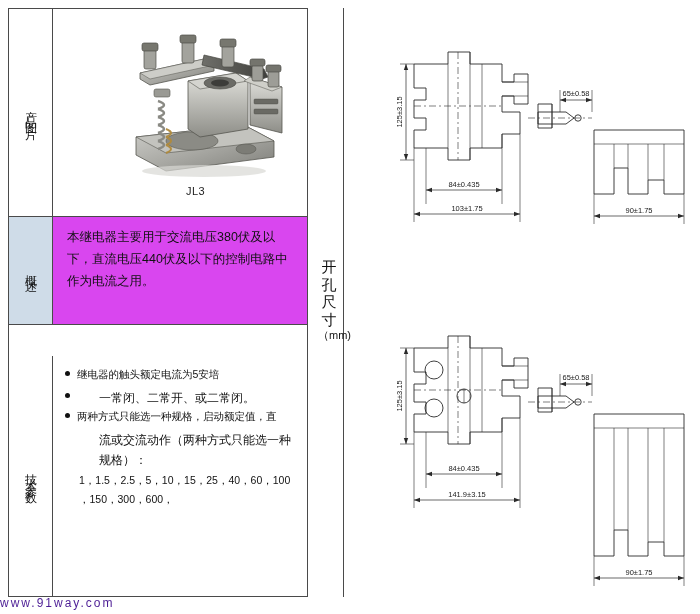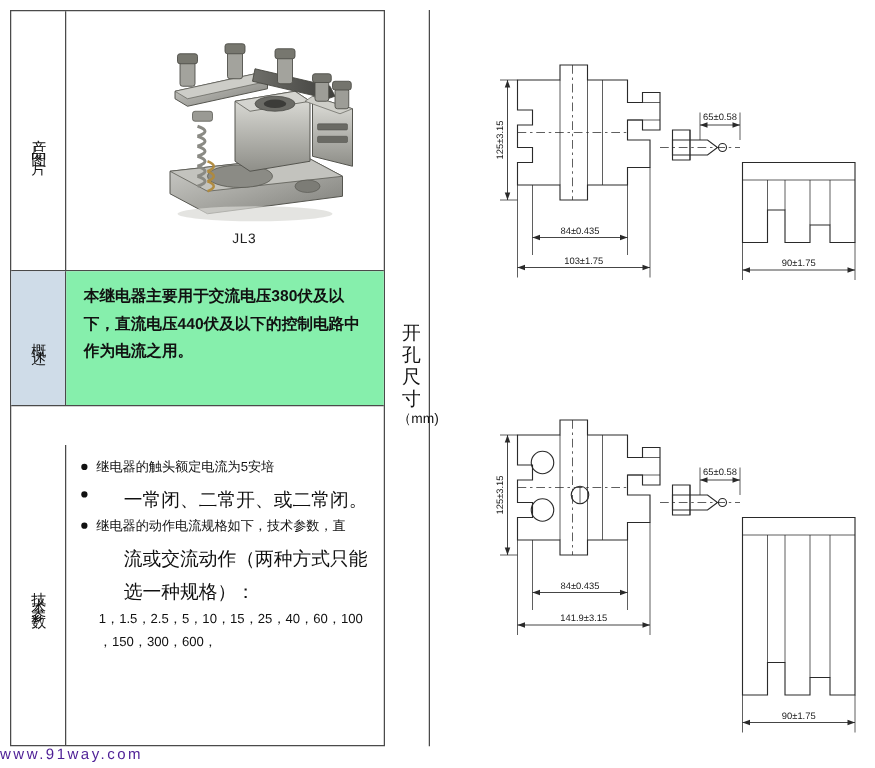--- a/index.html
+++ b/index.html
@@ -60,21 +60,21 @@
     letter-spacing: 6px;
     line-height: 1.1;
     color: #111;
   }
   .spec-content {
     flex: 1;
     box-sizing: border-box;
     position: relative;
   }
   .row-overview .spec-label { background: #cfdce8; }
-  .row-overview .spec-content { background: #86efac; font-weight: bold; }
+  .row-overview .spec-content { background: #d946ef; }
 
   
   .photo-cell {
     display: flex;
     flex-direction: column;
     align-items: center;
     justify-content: center;
     height: 100%;
   }
   .photo-art {
@@ -111,21 +111,21 @@
   }
   .param-item .bullet {
     position: absolute;
     left: 0; top: 5px;
     width: 5px; height: 5px;
     background: #111;
     border-radius: 50%;
   }
   .param-sub {
     padding-left: 34px;
-    font-size: 15px;
+    font-size: 12px;
     line-height: 1.7;
   }
   .param-plain {
     padding-left: 14px;
     font-size: 10.5px;
     line-height: 1.8;
   }
 
   
   .mid-rule {
@@ -283,21 +283,21 @@
           <div class="param-item">
             <span class="bullet"></span>
             <span>继电器的触头额定电流为5安培</span>
           </div>
           <div class="param-item">
             <span class="bullet"></span>
           </div>
           <div class="param-sub">一常闭、二常开、或二常闭。</div>
           <div class="param-item">
             <span class="bullet"></span>
-            <span>继电器的动作电流规格如下，技术参数，直</span>
+            <span>两种方式只能选一种规格，启动额定值，直</span>
           </div>
           <div class="param-sub">流或交流动作（两种方式只能选一种规格）：</div>
           <div class="param-plain">1，1.5，2.5，5，10，15，25，40，60，100 ，150，300，600，</div>
         </div>
       </div>
     </div>
 
   </div>
 
   <div class="mid-rule"></div>

